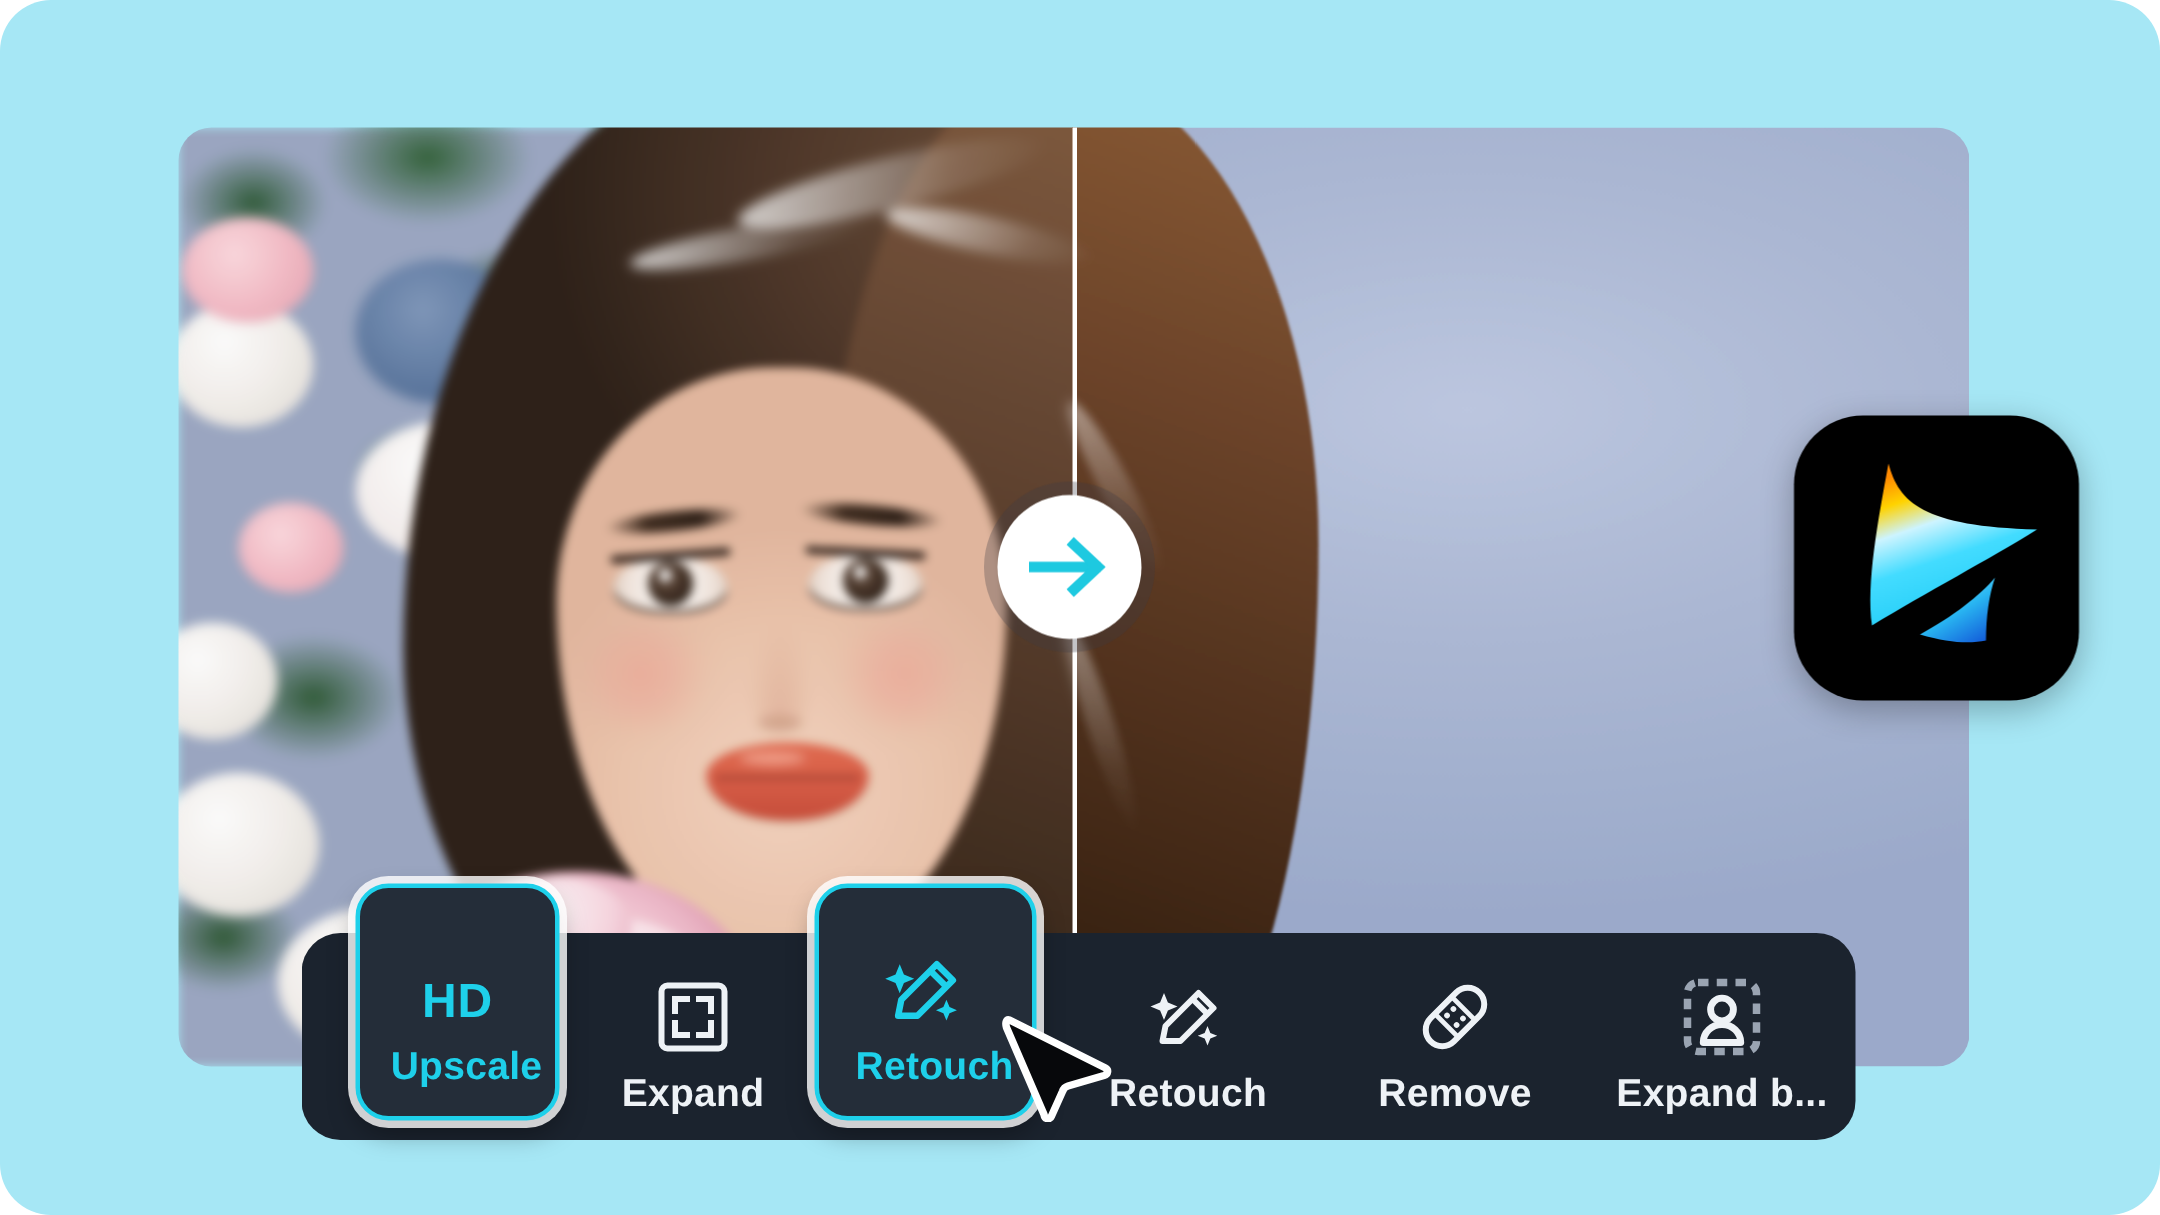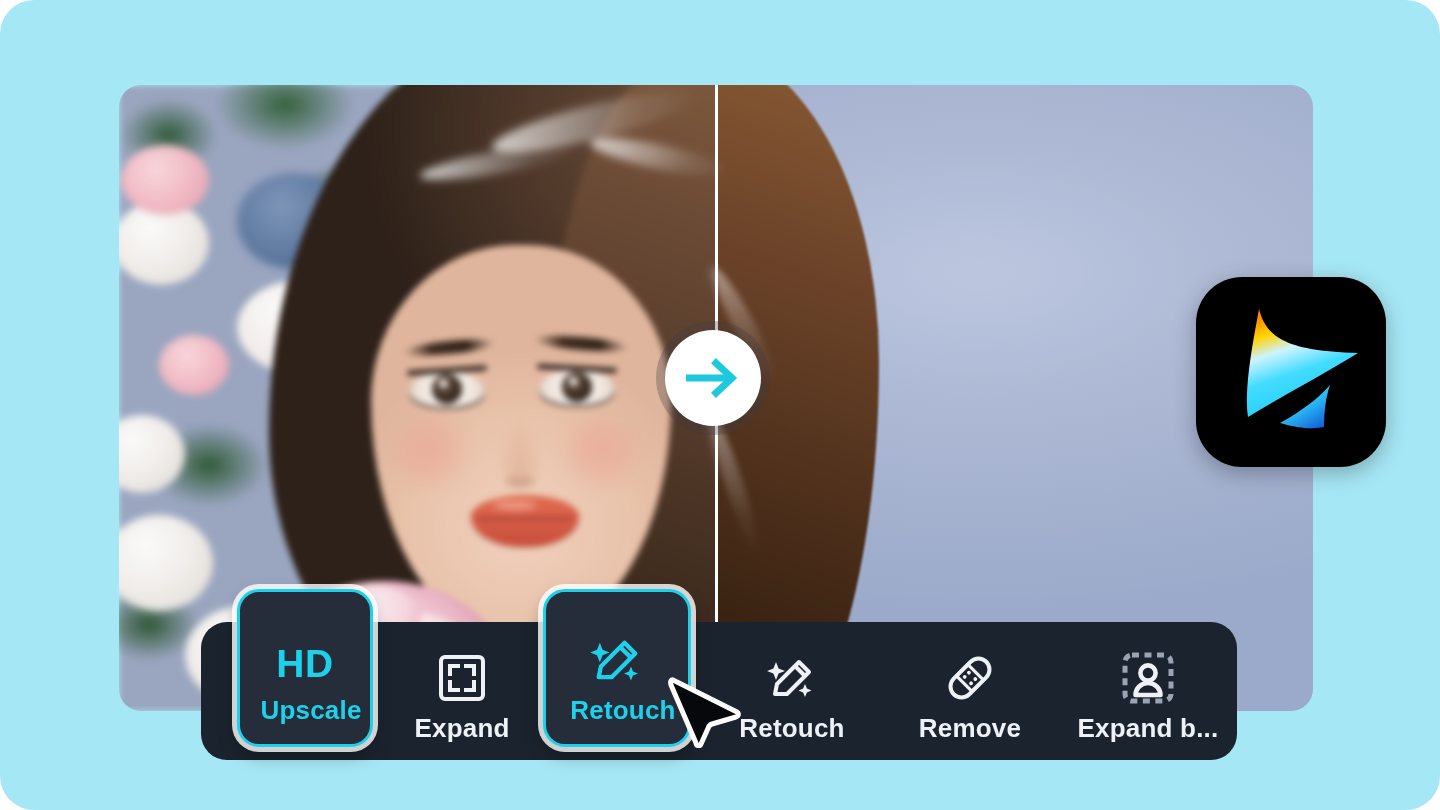--- a/index.html
+++ b/index.html
@@ -287,21 +287,21 @@
     z-index:12;
     color:#1ed0ea;
     flex:none;
   }
   .tool.active .tlabel { color:#1ed0ea;margin-left:12px; }
 
   #tool-upscale { left:36px;  top:-33px; width:136px; }
   #tool-retouch { left:342px; top:-33px; width:148px; }
 
   .hd-text {
-    font-size:39px; font-weight:700; color:#1ed0ea;
+    font-size:32px; font-weight:700; color:#1ed0ea;
     line-height:1; margin-bottom:12px; letter-spacing:.5px;text-align:center;
   }
 
   
   .slot { flex:1 1 0; }
   #slot-upscale { flex:0 0 172px; }
   #slot-retouch { flex:0 0 152px; }
 
   
   .cursor {

